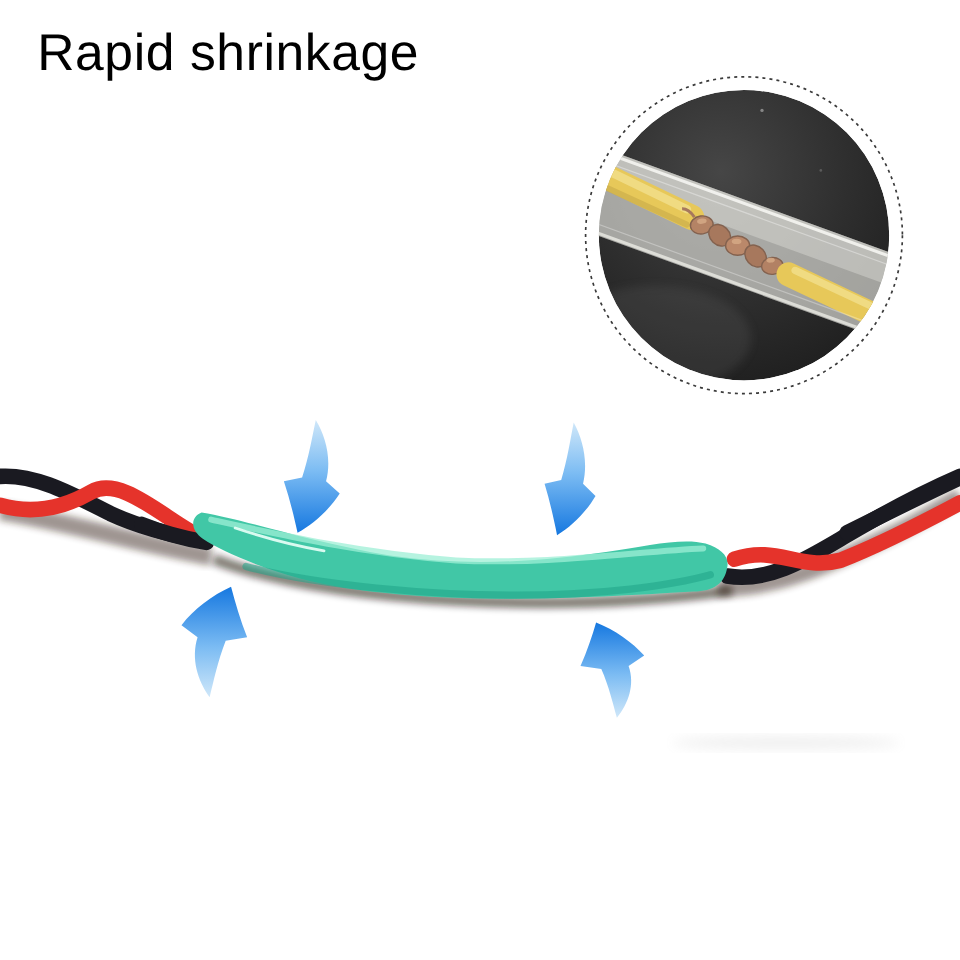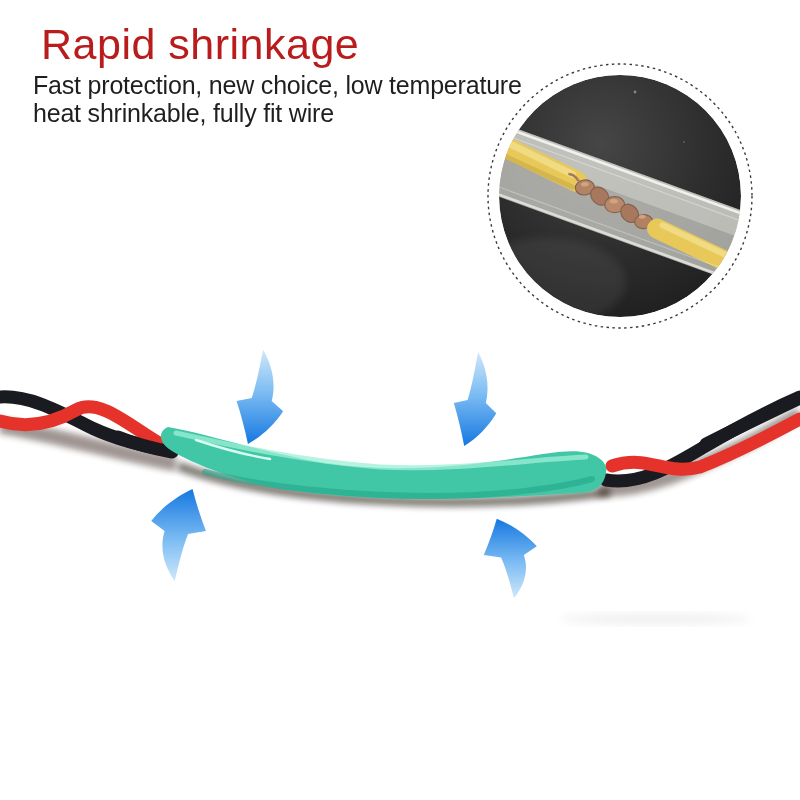--- a/index.html
+++ b/index.html
@@ -1,22 +1,22 @@
 <!DOCTYPE html>
 <html><head>
 <meta charset="utf-8">
 <style>
   html,body{margin:0;padding:0;background:#fff;}
   .canvas{
     position:relative;width:800px;height:800px;background:#ffffff;
     overflow:hidden;font-family:"Liberation Sans", sans-serif;
   }
   .title{
-    position:absolute;left:41px;top:21px;margin:0;
-    font-size:43px;line-height:46px;font-weight:400;color:#b91c1c;
+    position:absolute;left:31px;top:21px;margin:0;
+    font-size:43px;line-height:46px;font-weight:400;color:#000000;
     letter-spacing:0.5px;white-space:nowrap;
   }
   .subtitle{
     position:absolute;left:33px;top:72px;margin:0;
     font-size:25px;line-height:27.5px;font-weight:400;color:#1f1f1f;
     letter-spacing:-0.2px;white-space:nowrap;z-index:5;
   }
   .inset{position:absolute;left:480px;top:56px;width:280px;height:280px;z-index:2;}
   .mainphoto{position:absolute;left:0;top:340px;width:800px;height:300px;z-index:1;}
   .arrow{position:absolute;z-index:4;}
@@ -25,23 +25,20 @@
   #arrow-top-right{left:446px;top:351px;width:52px;height:97px;}
   #arrow-bottom-left{left:149px;top:487px;width:67px;height:95px;}
   #arrow-bottom-right{left:474px;top:517px;width:65px;height:82px;}
 </style>
 </head>
 <body>
 
 <div class="canvas">
 
   <h1 class="title">Rapid shrinkage</h1>
-  <p class="subtitle"><span>Fast protection, new choice, low temperature</span><br>
-    <span>heat shrinkable, fully fit wire</span>
-  </p>
 
   <div class="inset">
     <svg viewBox="0 0 280 280" width="280" height="280">
       <defs>
         <radialGradient id="insetBg" cx="42%" cy="28%" r="95%">
           <stop offset="0%" stop-color="#464646"></stop>
           <stop offset="45%" stop-color="#2f2f2f"></stop>
           <stop offset="100%" stop-color="#161616"></stop>
         </radialGradient>
         <clipPath id="photoClip">

